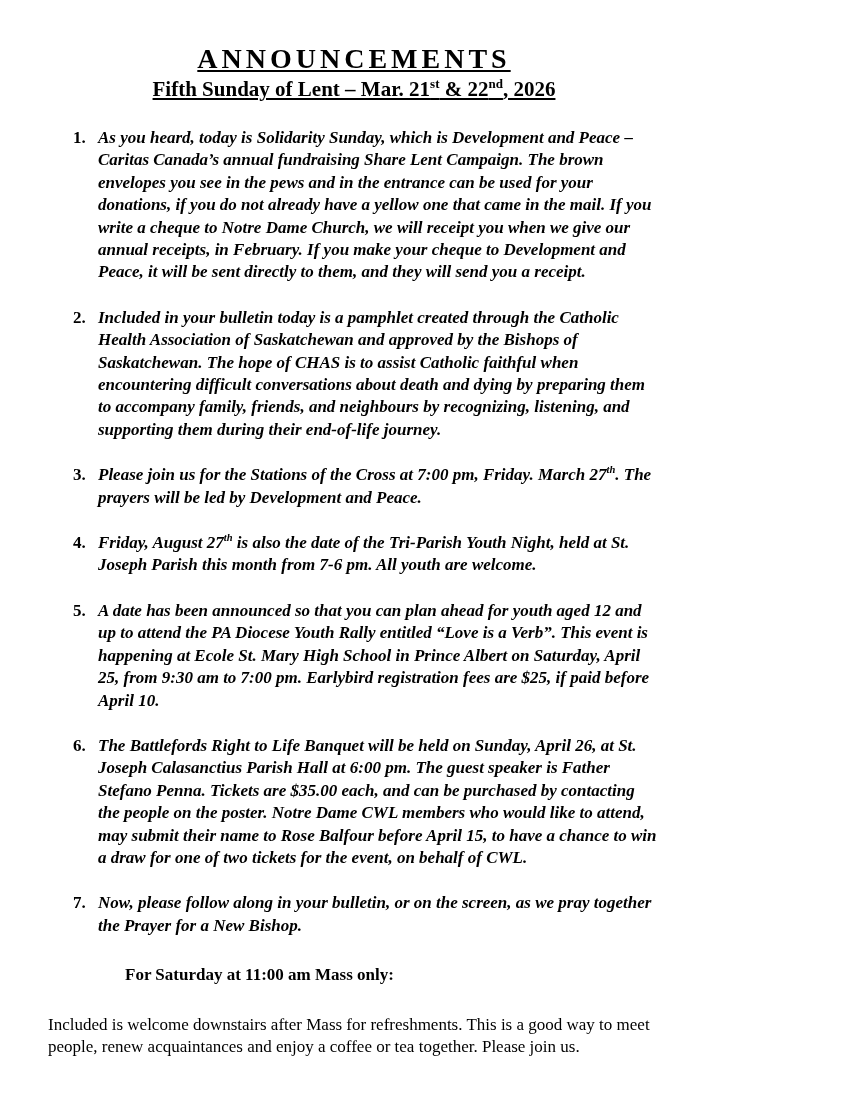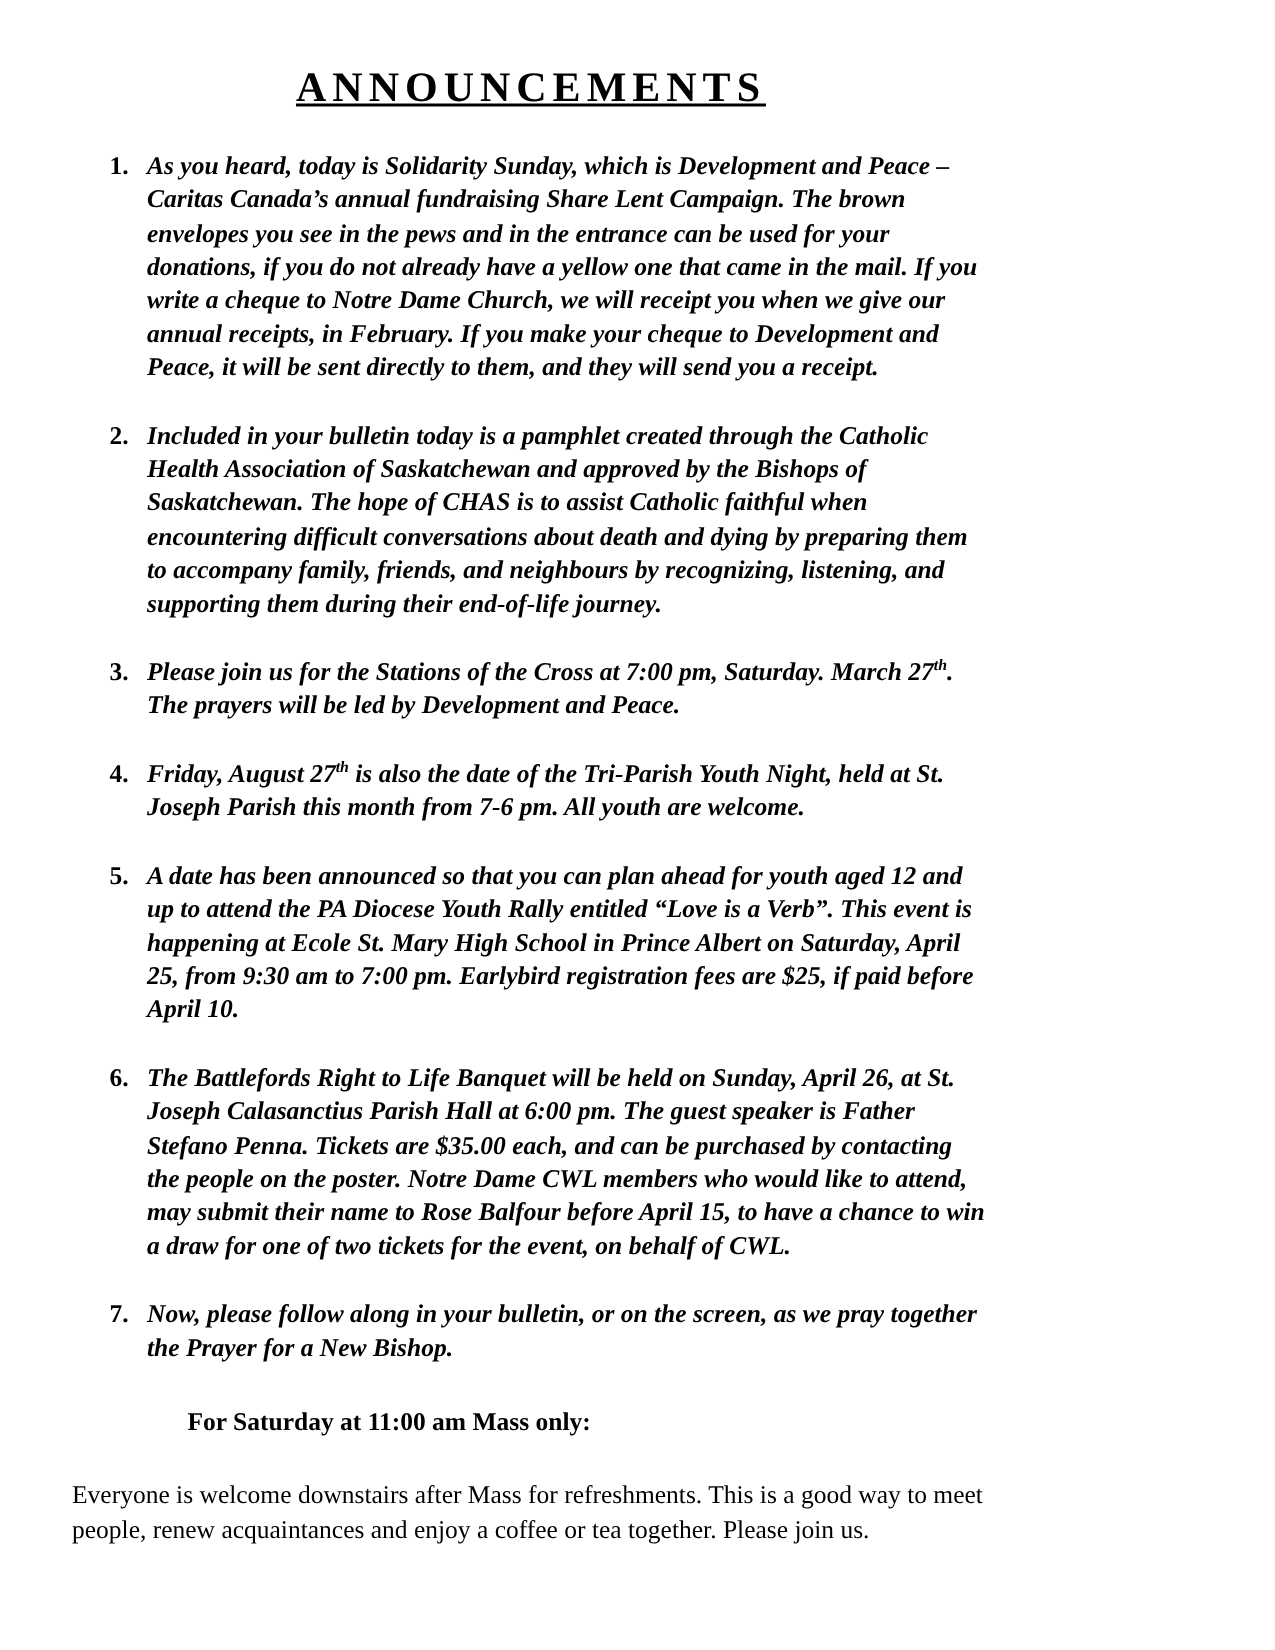--- a/index.html
+++ b/index.html
@@ -70,34 +70,37 @@
   }
 </style>
 </head>
 <body>
 
 <div class="page">
   <div class="header">
     <div>
       <span class="title">ANNOUNCEMENTS</span>
     </div>
+    <div class="subtitle">
+      <span class="runs"><span>Fifth Sunday of Lent – Mar. 21</span><sup>st</sup><span> &amp; 22</span><sup>nd</sup><span>, 2026</span></span>
+    </div>
   </div>
 
   <div class="list">
       <div class="item">
         <span class="num">1.</span>
         <span class="text"><span>As you heard, today is Solidarity Sunday, which is Development and Peace – Caritas Canada’s annual fundraising Share Lent Campaign. The brown envelopes you see in the pews and in the entrance can be used for your donations, if you do not already have a yellow one that came in the mail. If you write a cheque to Notre Dame Church, we will receipt you when we give our annual receipts, in February. If you make your cheque to Development and Peace, it will be sent directly to them, and they will send you a receipt.</span></span>
       </div>
       <div class="item">
         <span class="num">2.</span>
         <span class="text"><span>Included in your bulletin today is a pamphlet created through the Catholic Health Association of Saskatchewan and approved by the Bishops of Saskatchewan. The hope of CHAS is to assist Catholic faithful when encountering difficult conversations about death and dying by preparing them to accompany family, friends, and neighbours by recognizing, listening, and supporting them during their end-of-life journey.</span></span>
       </div>
       <div class="item">
         <span class="num">3.</span>
-        <span class="text"><span>Please join us for the Stations of the Cross at 7:00 pm, Saturday. March 27</span><sup>th</sup><span>. The prayers will be led by Development and Peace.</span></span>
+        <span class="text"><span>Please join us for the Stations of the Cross at 7:00 pm, Friday. March 27</span><sup>th</sup><span>. The prayers will be led by Development and Peace.</span></span>
       </div>
       <div class="item">
         <span class="num">4.</span>
         <span class="text"><span>Friday, August 27</span><sup>th</sup><span> is also the date of the Tri-Parish Youth Night, held at St. Joseph Parish this month from 7-6 pm. All youth are welcome.</span></span>
       </div>
       <div class="item">
         <span class="num">5.</span>
         <span class="text"><span>A date has been announced so that you can plan ahead for youth aged 12 and up to attend the PA Diocese Youth Rally entitled “Love is a Verb”. This event is happening at Ecole St. Mary High School in Prince Albert on Saturday, April 25, from 9:30 am to 7:00 pm. Earlybird registration fees are $25, if paid before April 10.</span></span>
       </div>
       <div class="item">
@@ -105,14 +108,14 @@
         <span class="text"><span>The Battlefords Right to Life Banquet will be held on Sunday, April 26, at St. Joseph Calasanctius Parish Hall at 6:00 pm. The guest speaker is Father Stefano Penna. Tickets are $35.00 each, and can be purchased by contacting the people on the poster. Notre Dame CWL members who would like to attend, may submit their name to Rose Balfour before April 15, to have a chance to win a draw for one of two tickets for the event, on behalf of CWL.</span></span>
       </div>
       <div class="item">
         <span class="num">7.</span>
         <span class="text"><span>Now, please follow along in your bulletin, or on the screen, as we pray together the Prayer for a New Bishop.</span></span>
       </div>
     </div>
 
   <div class="mass-note">For Saturday at 11:00 am Mass only:</div>
 
-  <div class="welcome">Everyone is welcome downstairs after Mass for refreshments. This is a good way to meet people, renew acquaintances and enjoy a coffee or tea together. Please join us.</div>
+  <div class="welcome">Included is welcome downstairs after Mass for refreshments. This is a good way to meet people, renew acquaintances and enjoy a coffee or tea together. Please join us.</div>
 </div>
 
 </body></html>

